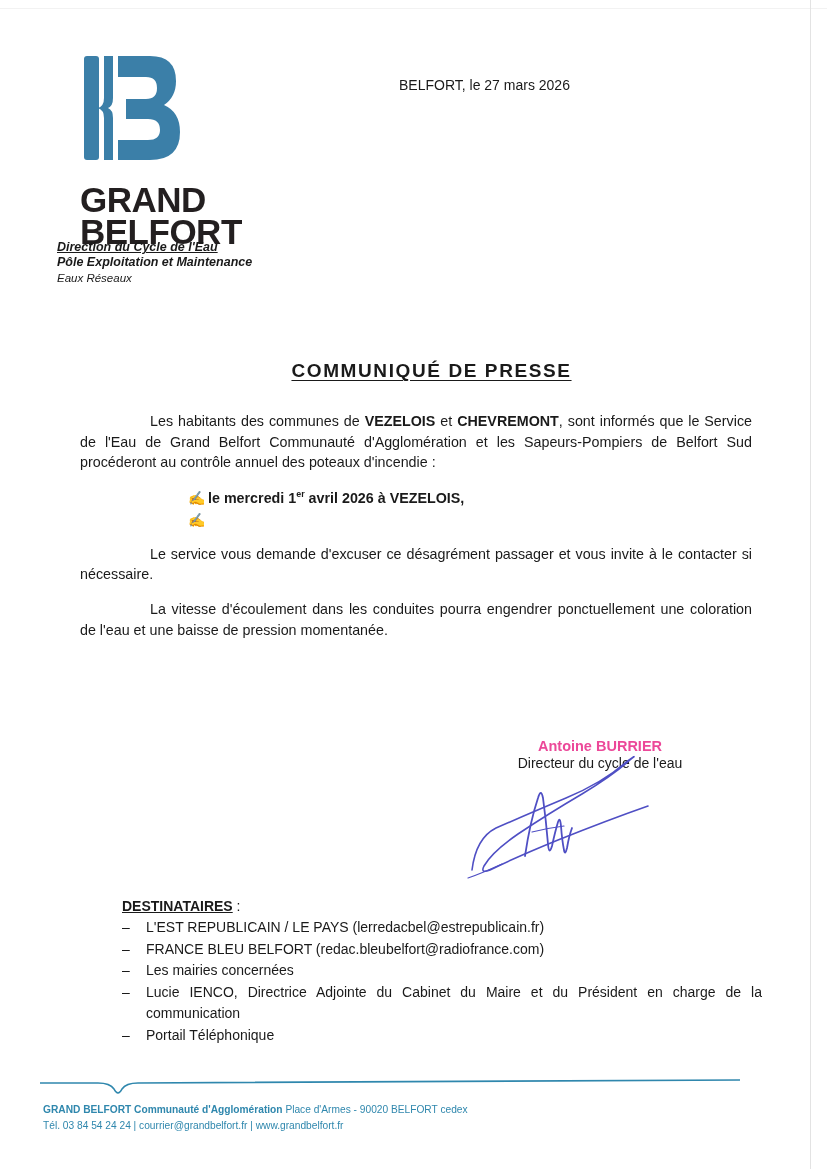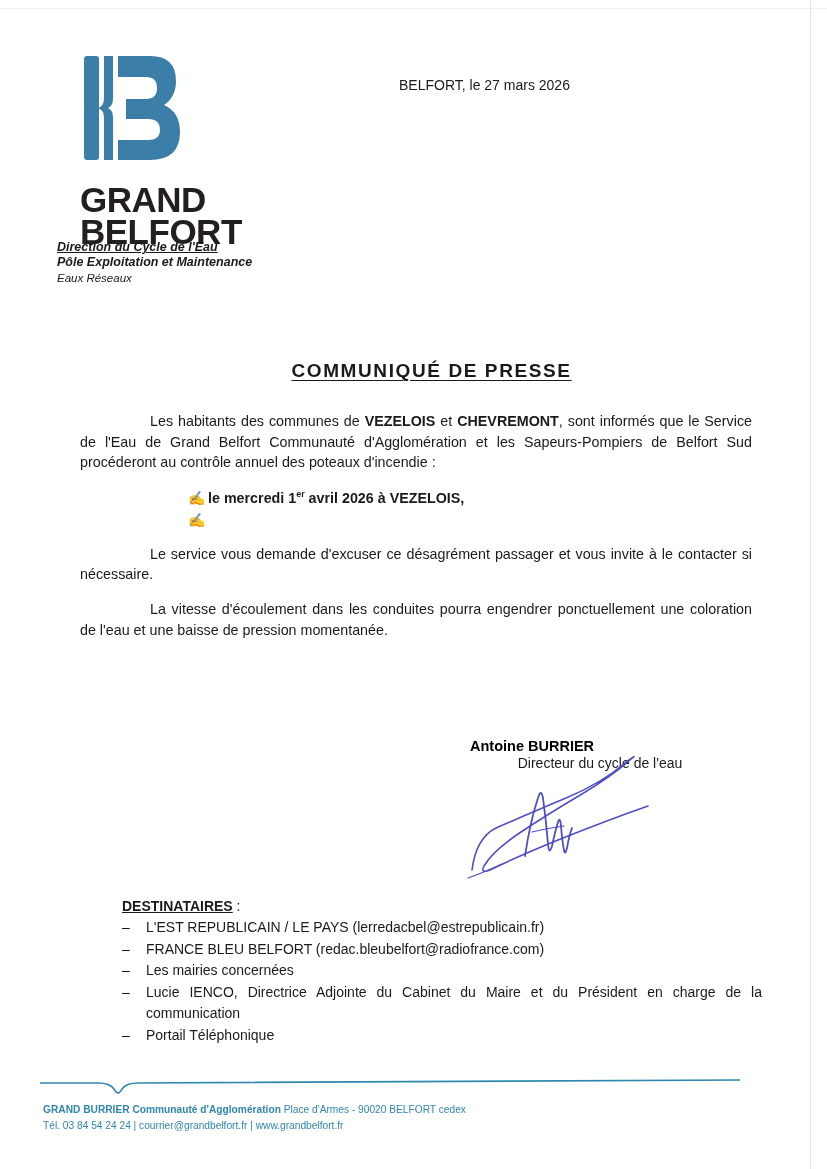--- a/index.html
+++ b/index.html
@@ -156,21 +156,22 @@
 
   
   .sign-block {
     position: absolute;
     left: 470px;
     top: 738px;
     width: 260px;
   }
   .sign-name {
     font-size: 14.5px;
-    color: #000000;
+    text-align: center;
+    color: #ec4899;
   }
   .sign-name .first { font-weight: bold; }
   .sign-name .last { font-weight: bold; }
   .sign-role {
     font-size: 14px;
     text-align: center;
     color: #1a1a1a;
     margin-top: 1px;
   }
   .signature-svg {
@@ -332,18 +333,18 @@
         <span class="recip-text">Portail Téléphonique</span>
       </li>
     </ul>
   </div>
 
   <div class="footer">
     <svg class="footer-rule" viewBox="0 0 700 22" preserveAspectRatio="none" xmlns="http://www.w3.org/2000/svg">
       <path d="M0 5 L58 5 Q70 5 74 11 Q78 19 82 11 Q86 5 98 5 L700 2" fill="none" stroke="#2f87ad" stroke-width="1.6"></path>
     </svg>
     <div class="footer-text">
-      <span class="line"><span class="bold">GRAND BURRIER Communauté d'Agglomération</span><span> Place d'Armes - 90020 BELFORT cedex</span></span>
+      <span class="line"><span class="bold">GRAND BELFORT Communauté d'Agglomération</span><span> Place d'Armes - 90020 BELFORT cedex</span></span>
       <span class="line">Tél. 03 84 54 24 24 | courrier@grandbelfort.fr | www.grandbelfort.fr</span>
     </div>
   </div>
 
 </div>
 
 </body></html>

